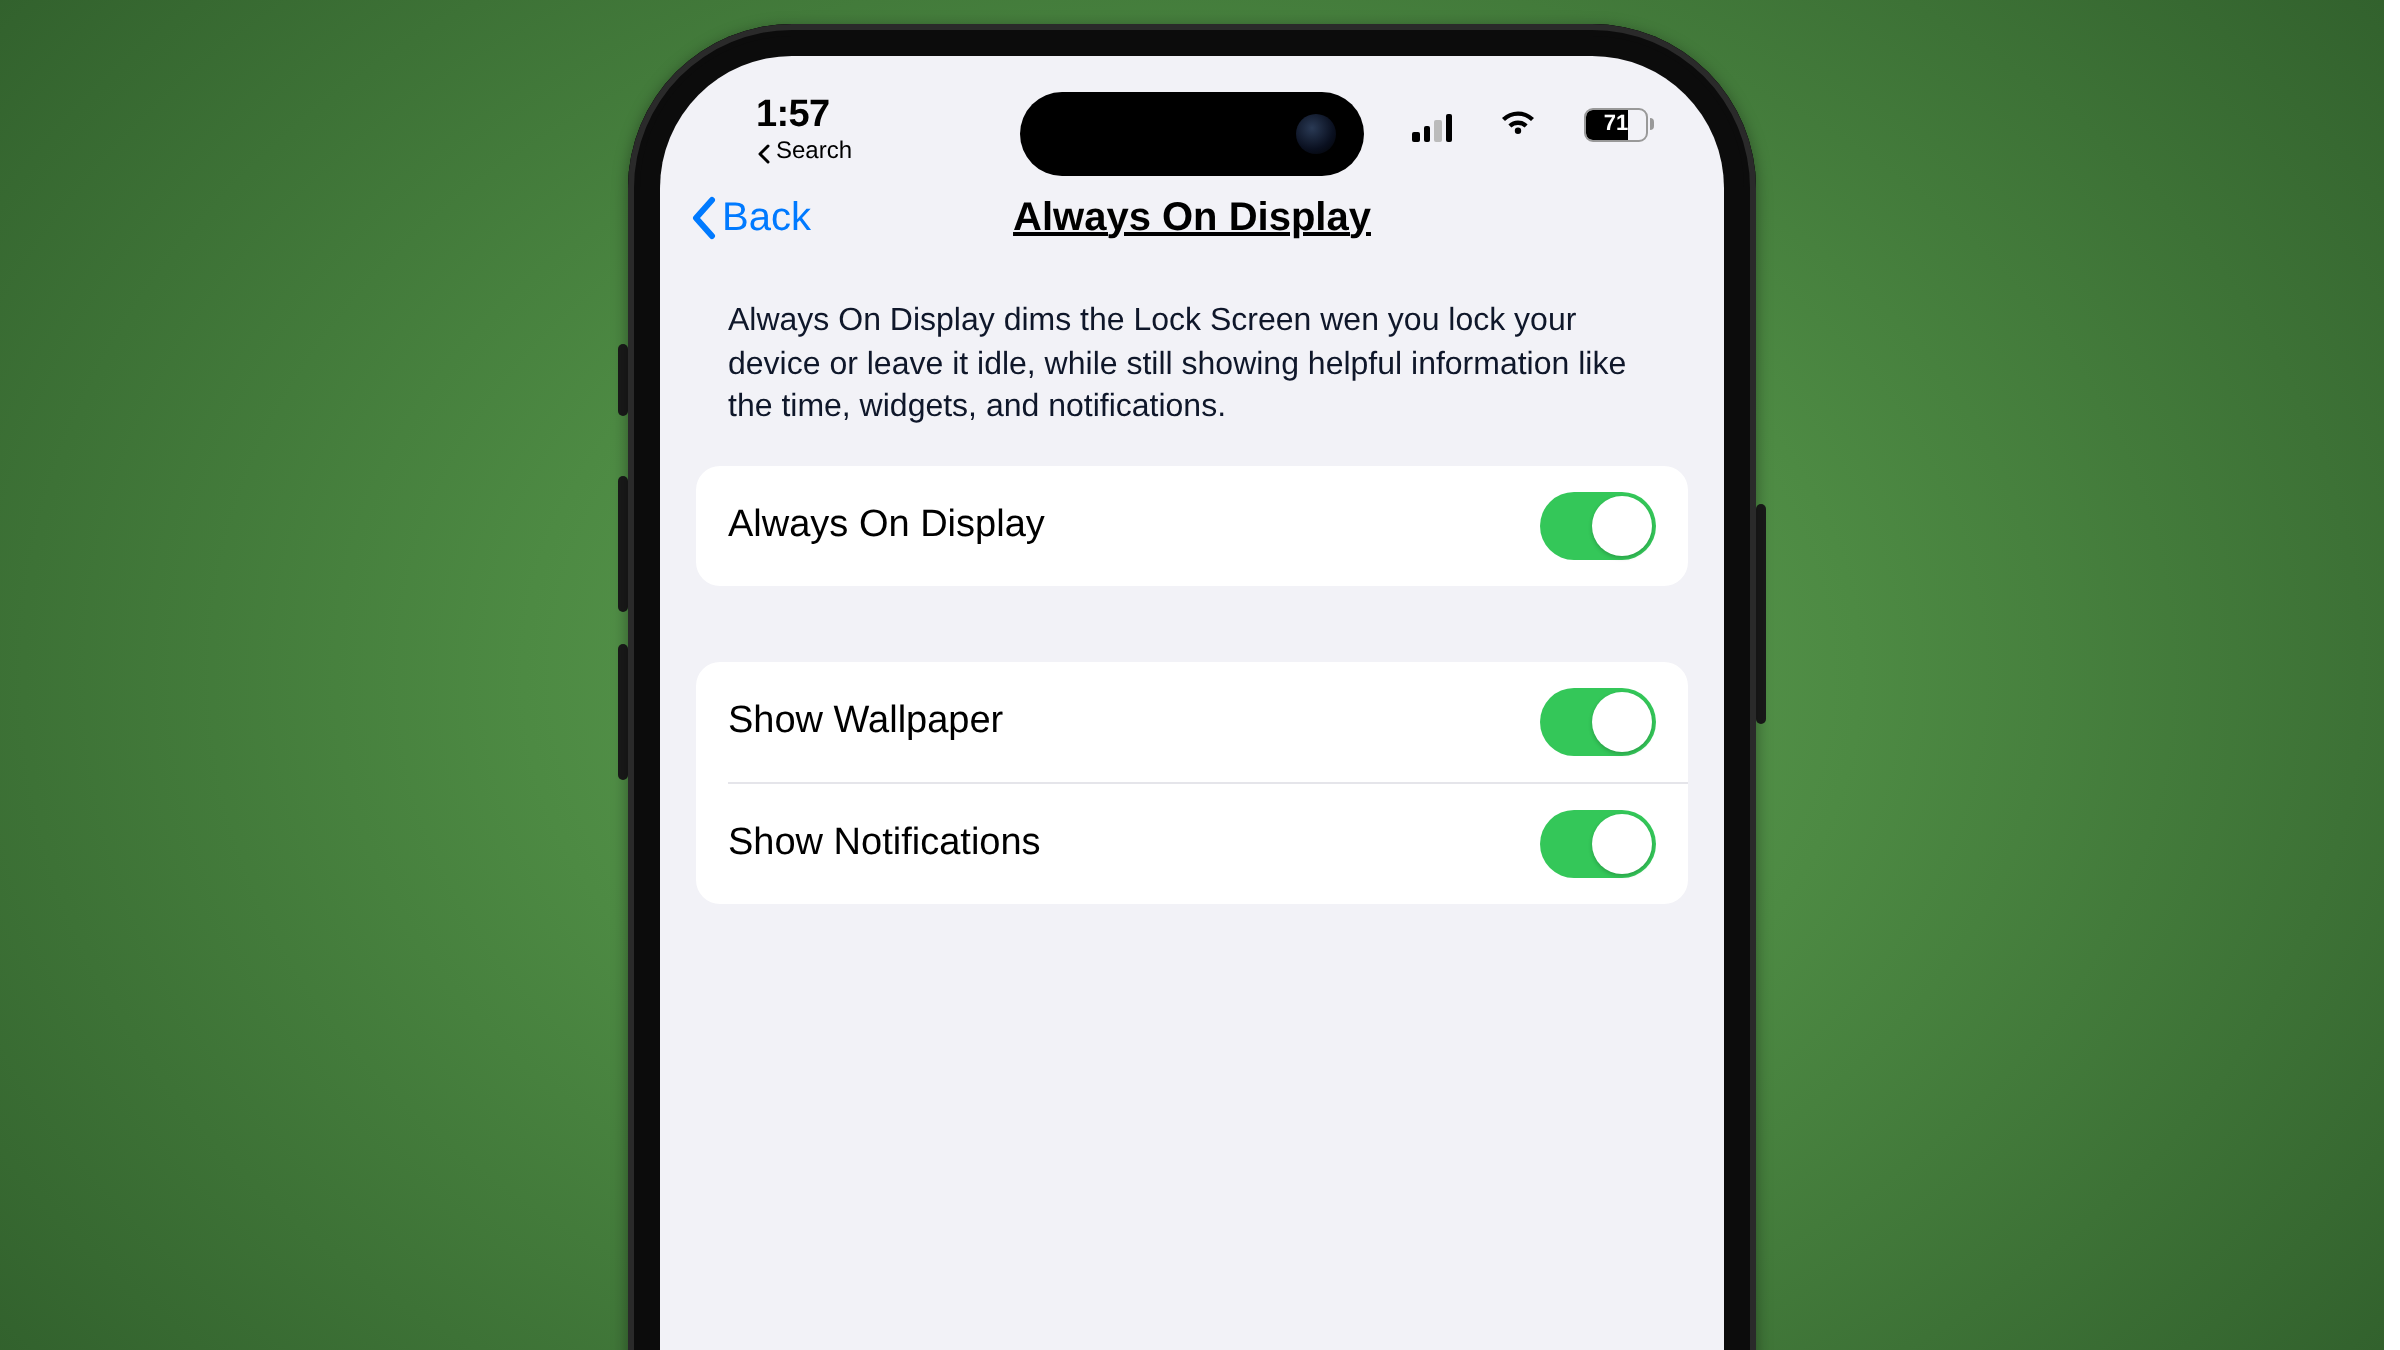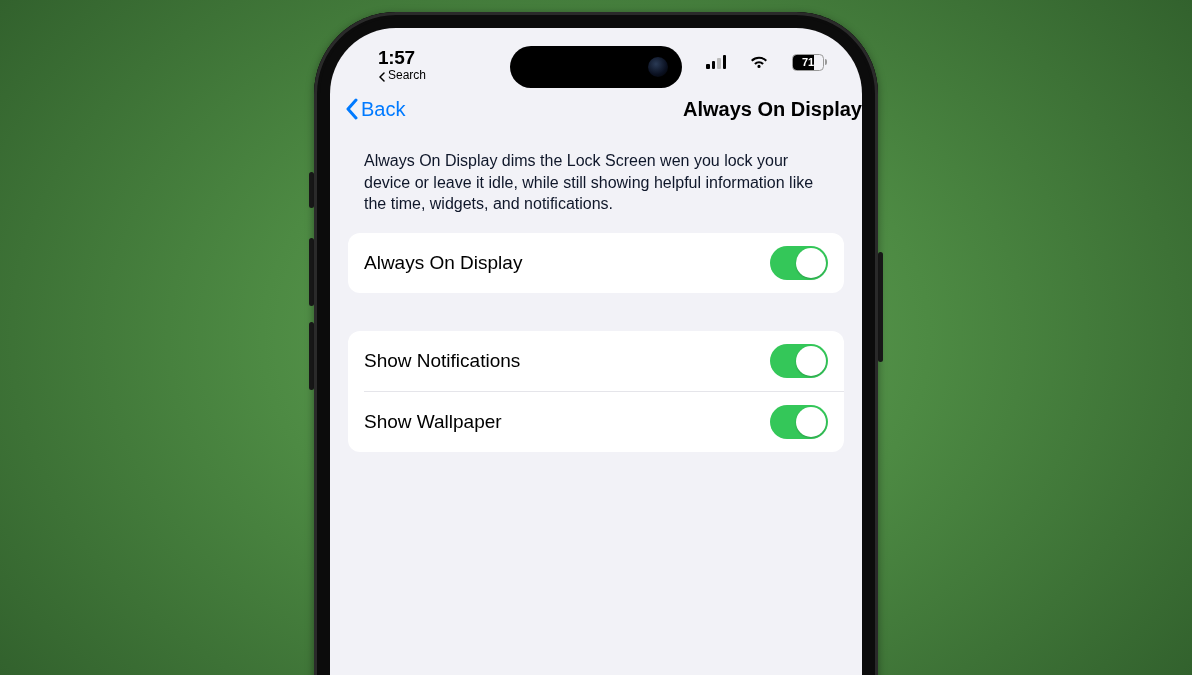--- a/index.html
+++ b/index.html
@@ -99,21 +99,20 @@
   .breadcrumb {
     font-size: 12px;
     font-weight: 400;
     margin-top: -1px;
     display: flex;
     align-items: flex-end;
     gap: 2px;
   }
   .status-right {
     display: flex;
-    align-items: center;
     gap: 23px;
     margin-top: 10px;
   }
   .signal {
     display: flex;
     align-items: flex-end;
     gap: 2px;
   }
   .signal .bar {
     width: 3.5px;
@@ -159,21 +158,22 @@
     background: #999;
     border-radius: 0 2px 2px 0;
     margin-left: 1px;
   }
   
   .navbar {
     position: relative;
     height: 46px;
     display: flex;
     align-items: center;
-    justify-content: flex-end;
+    justify-content: center;
+    text-decoration: underline;
   }
   .back {
     position: absolute;
     left: 14px;
     display: flex;
     align-items: center;
     color: #007aff;
     font-size: 20px;
     gap: 2px;
   }
@@ -297,25 +297,25 @@
 
           <div class="group">
             <div class="row">
               <span>Always On Display</span>
               <div class="toggle"></div>
             </div>
           </div>
 
           <div class="group second">
             <div class="row">
+              <span>Show Wallpaper</span>
+              <div class="toggle"></div>
+            </div>
+            <div class="row">
               <span>Show Notifications</span>
-              <div class="toggle"></div>
-            </div>
-            <div class="row">
-              <span>Show Wallpaper</span>
               <div class="toggle"></div>
             </div>
           </div>
         </div>
 
       </div>
     </div>
   </div>
 </div>
 

